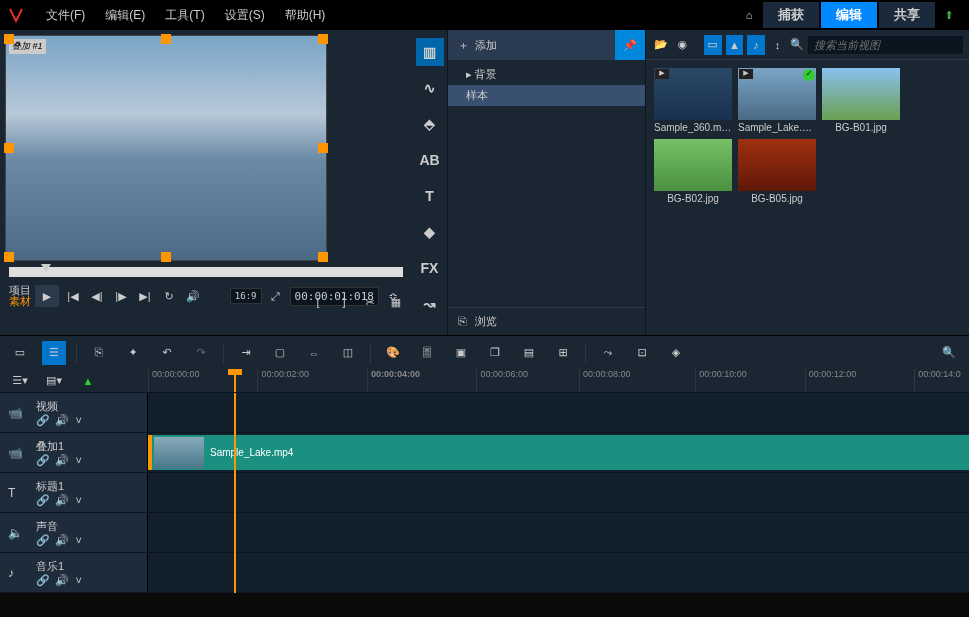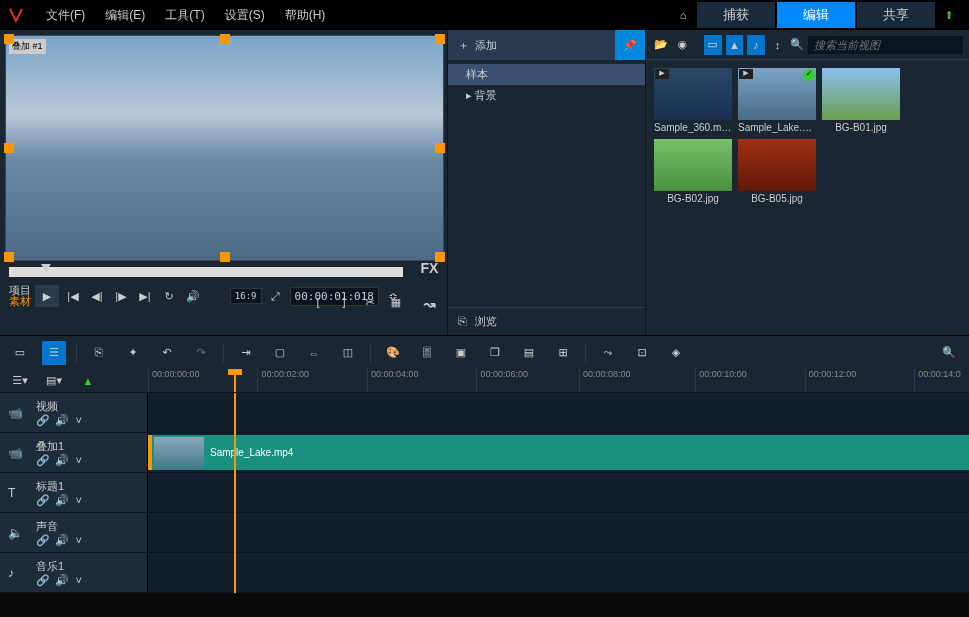--- a/index.html
+++ b/index.html
@@ -4,30 +4,30 @@
 <style>
 * { margin: 0; padding: 0; box-sizing: border-box; font-family: "Microsoft YaHei", Arial, sans-serif; font-size: 11px; color: #ccc; }
 body { background: #0a0a0a; width: 969px; height: 617px; overflow: hidden; }
 
 
 .menubar { height: 30px; background: #000; display: flex; align-items: center; padding: 0 8px; }
 .logo { width: 16px; height: 16px; margin-right: 12px; }
 .menubar-item { padding: 4px 10px; cursor: pointer; font-size: 12px; }
 .menubar-spacer { flex: 1; }
 .mode-tabs { display: flex; gap: 2px; align-items: center; }
-.mode-tab { padding: 4px 26px; background: #1a2a3a; font-size: 13px; font-weight: normal; cursor: pointer; }
+.mode-tab { padding: 4px 15px; background: #1a2a3a; font-size: 13px; font-weight: bold; cursor: pointer; }
 .mode-tab.active { background: #0088ff; color: #fff; }
 .mode-icon { width: 24px; height: 24px; display: flex; align-items: center; justify-content: center; cursor: pointer; }
 
 
 .main { display: flex; height: 305px; }
 
 
 .preview-panel { width: 412px; background: #1a2632; padding: 5px; position: relative; }
-.preview-canvas { width: 439px; height: 226px; background: linear-gradient(180deg, #7aa5c7 0%, #b8c8d8 35%, #6a8aa5 55%, #4a6a85 100%); position: relative; border: 1px solid #444; }
+.preview-canvas { width: 322px; height: 226px; background: linear-gradient(180deg, #7aa5c7 0%, #b8c8d8 35%, #6a8aa5 55%, #4a6a85 100%); position: relative; border: 1px solid #444; font-style: italic; }
 .sel-handle { position: absolute; width: 10px; height: 10px; background: #ff9500; }
 .sel-mid { background: #ff9500; }
 .scrub { flex: 1; height: 10px; background: #ddd; position: relative; margin: 6px 4px; }
 .scrub-marker { position: absolute; left: 8%; top: -3px; width: 0; height: 0; border-left: 5px solid transparent; border-right: 5px solid transparent; border-top: 8px solid #ccc; }
 .pc-row { display: flex; align-items: center; gap: 4px; padding: 2px 4px; }
 .pc-labels { display: flex; flex-direction: column; font-size: 10px; line-height: 11px; }
 .pc-btn { width: 20px; height: 20px; display: flex; align-items: center; justify-content: center; cursor: pointer; }
 .pc-btn.play { width: 24px; height: 22px; background: #2a3a4a; }
 .pc-spacer { flex: 1; }
 .tc { font-family: monospace; font-size: 11px; background: #0a1520; padding: 2px 4px; border: 1px solid #333; }
@@ -166,22 +166,22 @@
     <div class="lib-content">
       <div class="lib-header">
         <div class="lib-add">
           <span>＋</span>
           <span>添加</span>
         </div>
         <div style="flex:1"></div>
         <div class="lib-pin">📌</div>
       </div>
       <div class="lib-tree">
+        <div class="lib-tree-item">▸ <span>背景</span></div>
         <div class="lib-tree-item sel">样本</div>
-        <div class="lib-tree-item">▸ <span>背景</span></div>
       </div>
       <div class="lib-browse">
         <span>⎘</span>
         <span>浏览</span>
       </div>
     </div>
     <div class="lib-right">
       <div class="lib-right-header">
         <div class="lrh-btn">📂</div>
         <div class="lrh-btn">◉</div>
@@ -255,21 +255,21 @@
 <div class="timeline">
   <div class="tl-header">
     <div class="tl-header-left">
       <span class="tl-tool">☰▾</span>
       <span class="tl-tool">▤▾</span>
       <span class="tl-tool" style="color:#3c3">▲</span>
     </div>
     <div class="tl-ruler" id="tl-ruler">
         <div class="tl-tick" style="left: 0px; text-align: right;">00:00:00:00</div>
         <div class="tl-tick" style="left: 109.467px;">00:00:02:00</div>
-        <div class="tl-tick" style="left: 218.933px;">00:00:04:00</div>
+        <div class="tl-tick" style="left: 218.933px; font-weight: bold;">00:00:04:00</div>
         <div class="tl-tick" style="left: 328.4px;">00:00:06:00</div>
         <div class="tl-tick" style="left: 431px;">00:00:08:00</div>
         <div class="tl-tick" style="left: 547.333px;">00:00:10:00</div>
         <div class="tl-tick" style="left: 656.8px;">00:00:12:00</div>
         <div class="tl-tick" style="left: 766.267px;">00:00:14:0</div>
         <div class="tl-playhead" style="left: 86.205px;">
           <div class="tl-playhead-head"></div>
         </div>
       </div>
   </div>

